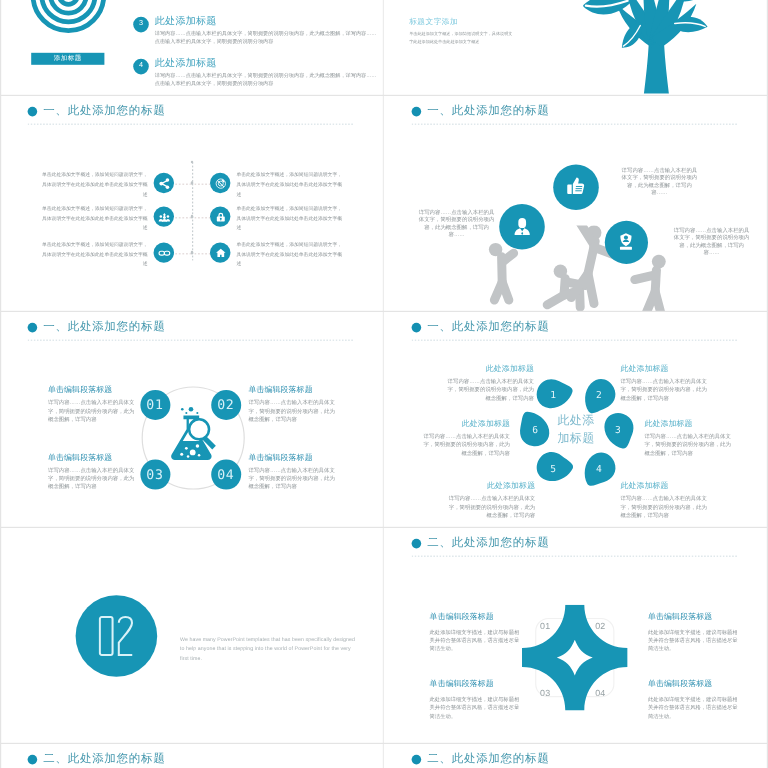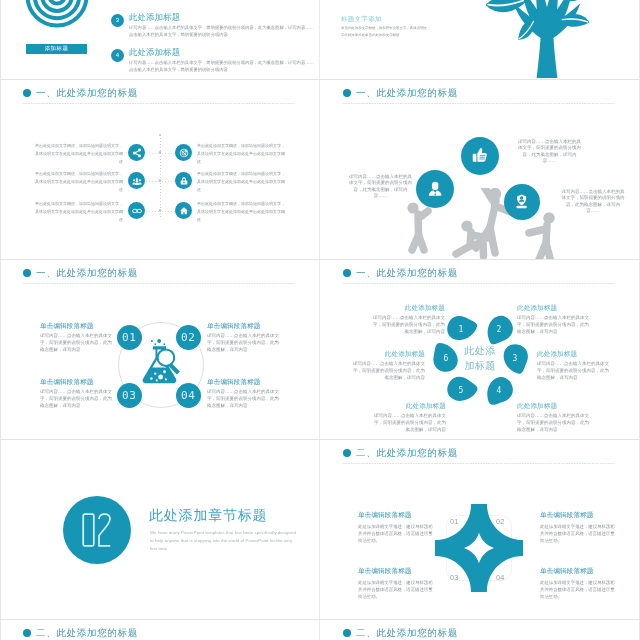--- a/index.html
+++ b/index.html
@@ -404,21 +404,20 @@
   <div class="slide col0 r3">
     <div class="s7-circ">
       <span class="s7-num">02</span>
       <svg class="s7-numsvg" width="30" height="34" viewBox="0 0 30 34">
         <g fill="none" stroke="#d9f2f8" stroke-width="1.7">
           <rect x="1.2" y="1.2" width="10.6" height="31.6" rx="1.6"></rect>
           <path d="M17 6.0 C17 2.8 19.4 1.2 22.5 1.2 C25.6 1.2 28 2.8 28 6.2 C28 10 24 14 17 22.5 L17 32.8 L28.2 32.8"></path>
         </g>
       </svg>
     </div>
-    <div class="s7-title">此处添加章节标题</div>
     <div class="s7-sub">We have many PowerPoint templates that has been specifically designed to help anyone that is stepping into the world of PowerPoint for the very first time.</div>
   </div>
 
   <div class="slide col1 r3">
     <div class="shead">
       <span class="dot"></span>
       <span class="txt">二、此处添加您的标题</span>
     </div>
     <div class="hrule"></div>
     <svg width="88" height="88" viewBox="0 0 100 100" style="position:absolute;left:114px;top:64px">

